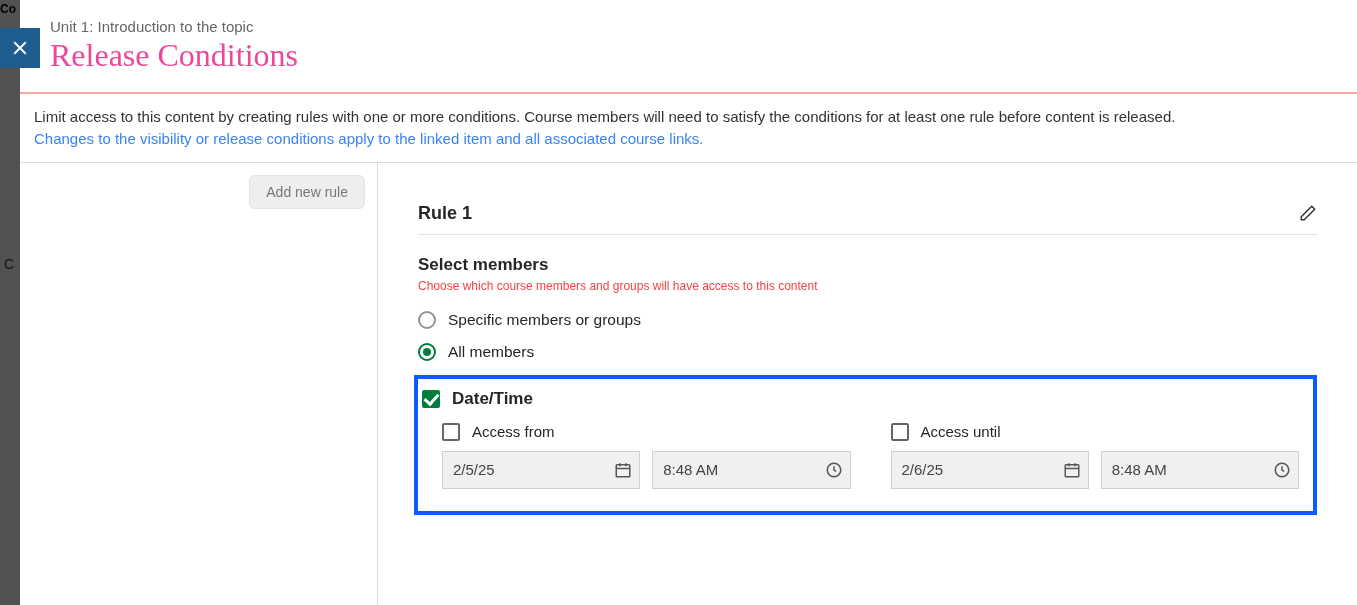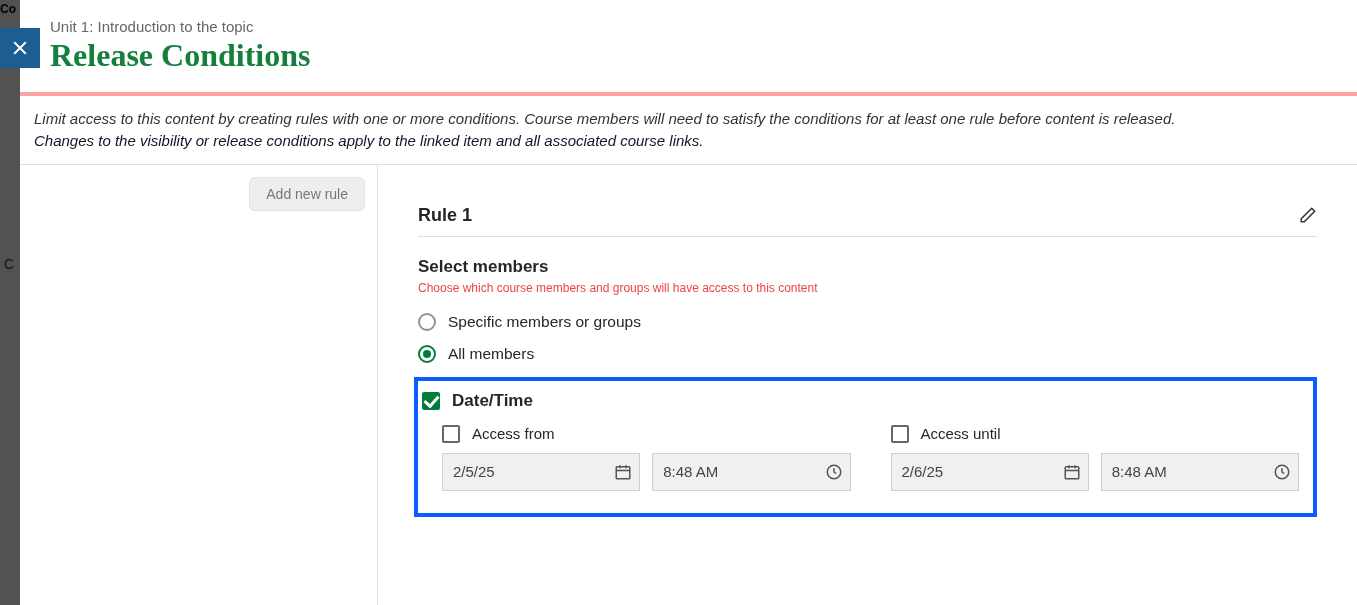--- a/index.html
+++ b/index.html
@@ -65,36 +65,35 @@
     padding: 18px 30px 18px 30px;
   }
   .breadcrumb {
     font-size: 15px;
     color: #666;
     margin-bottom: 2px;
   }
   .page-title {
     font-family: Georgia, "Times New Roman", serif;
     font-size: 32px;
-    font-weight: 700;
-    color: #15803d;
+    font-weight: 400;
+    color: #ec4899;
     margin: 0;
   }
 
   .intro {
-    border-top: 4px solid #fca5a5;
+    border-top: 2px solid #fca5a5;
     border-bottom: 1px solid #ddd;
     padding: 12px 14px;
     font-size: 15px;
     color: #333;
     line-height: 1.45;
-    font-style: italic;
   }
   .intro .sub {
-    color: #0f172a;
+    color: #3b82f6;
   }
 
   .body {
     display: flex;
     flex: 1;
     min-height: 0;
   }
   .sidebar {
     width: 358px;
     border-right: 1px solid #ddd;

